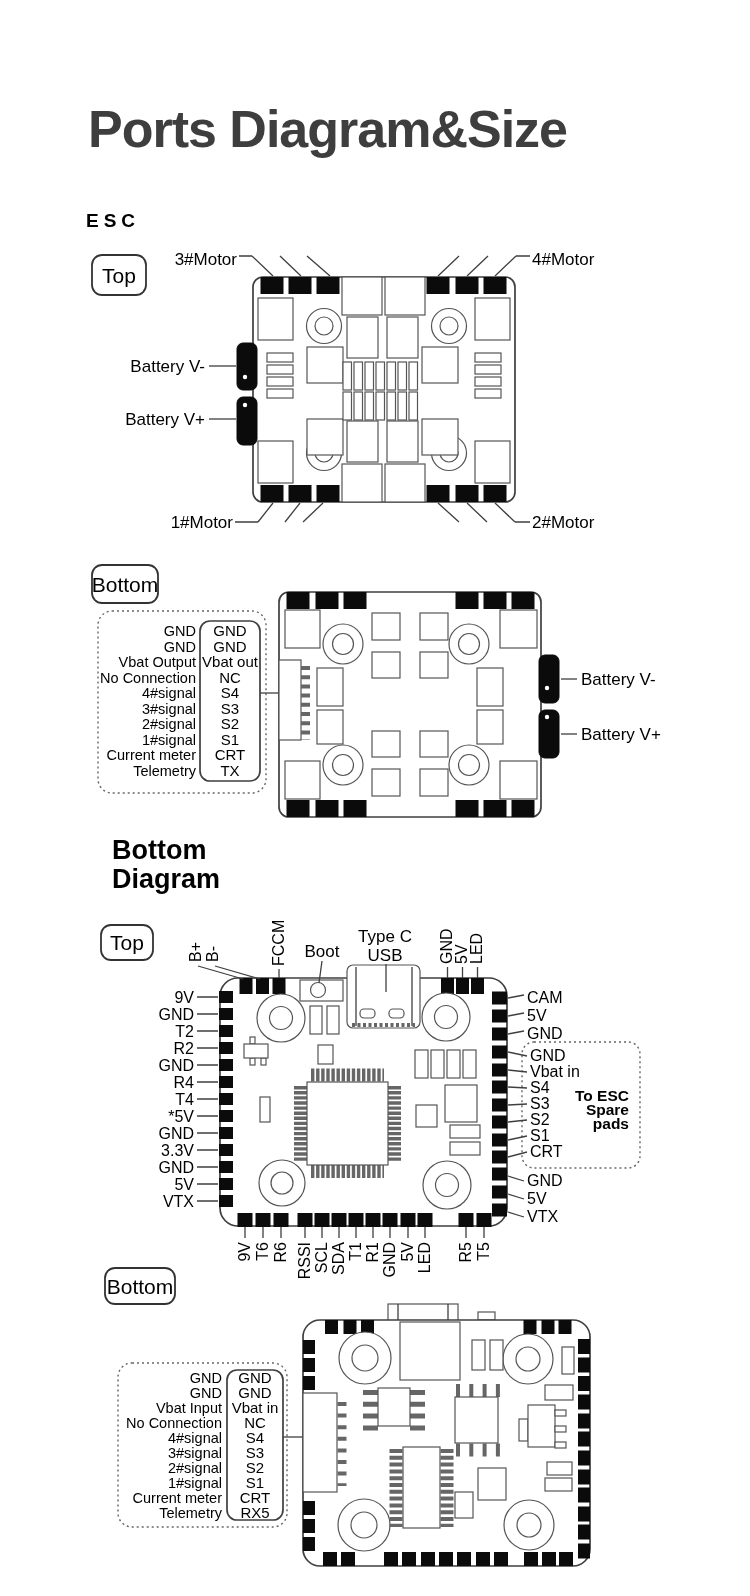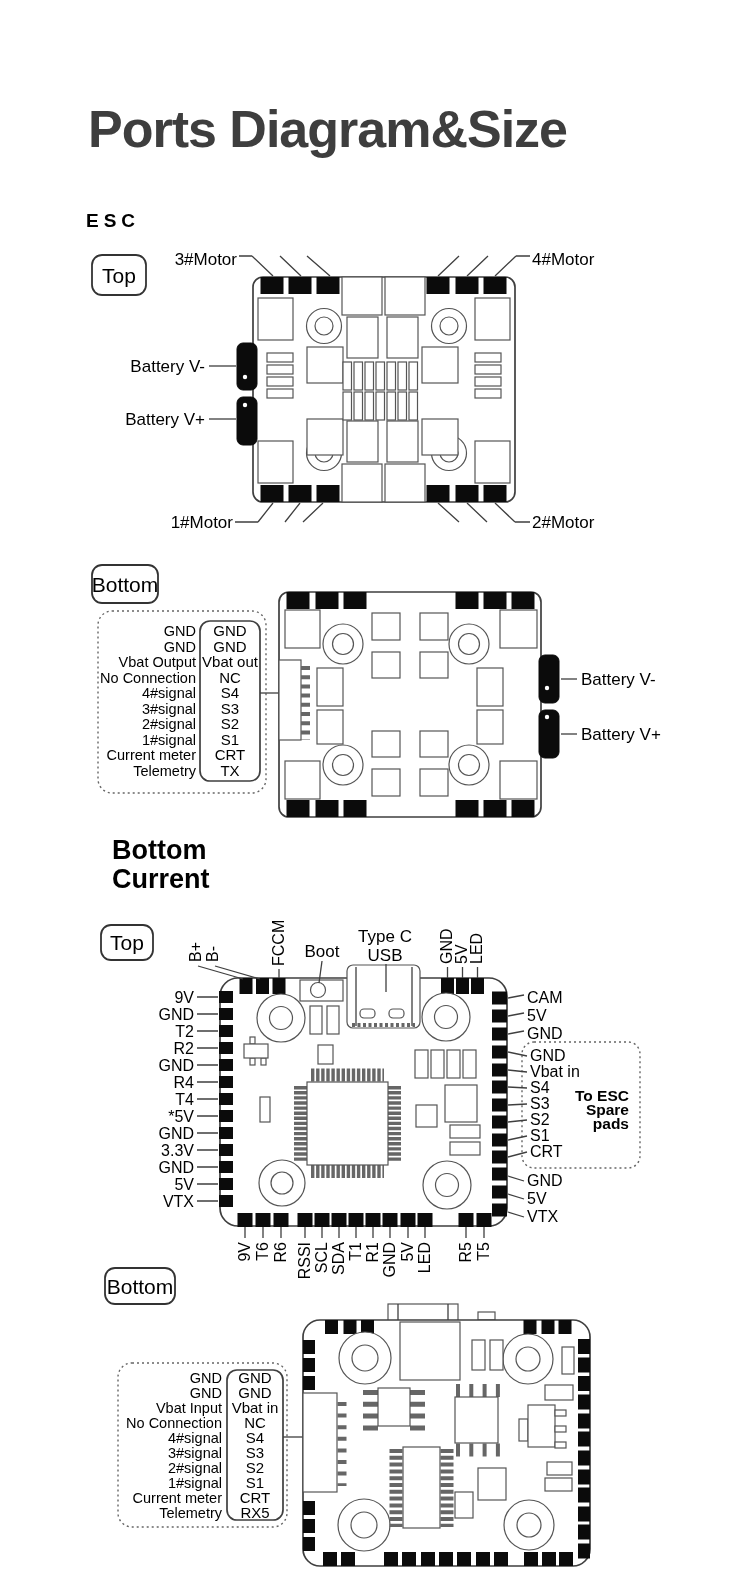--- a/index.html
+++ b/index.html
@@ -33,21 +33,21 @@
 </style>
 </head>
 <body>
 
 <div class="page">
 
   <h1 class="page-title">Ports Diagram&amp;Size</h1>
   <div class="esc-heading">ESC</div>
   <div class="fc-heading">
     <span>Bottom</span>
-    <span>Current</span>
+    <span>Diagram</span>
   </div>
 
   <svg style="top:240px" width="750" height="305" viewBox="0 240 750 305">
     <g>
       <rect class="viewbox" x="92" y="255" width="54" height="40" rx="10"></rect>
       <text class="tview" x="119" y="283" text-anchor="middle">Top</text>
     </g>
 
     <g>
       <rect class="board" x="253" y="277" width="262" height="225" rx="10"></rect>

